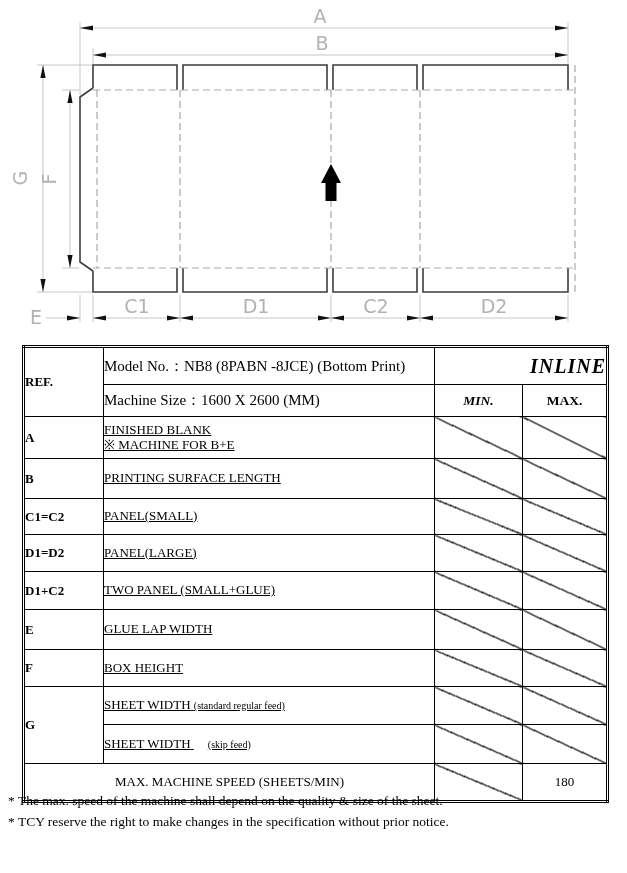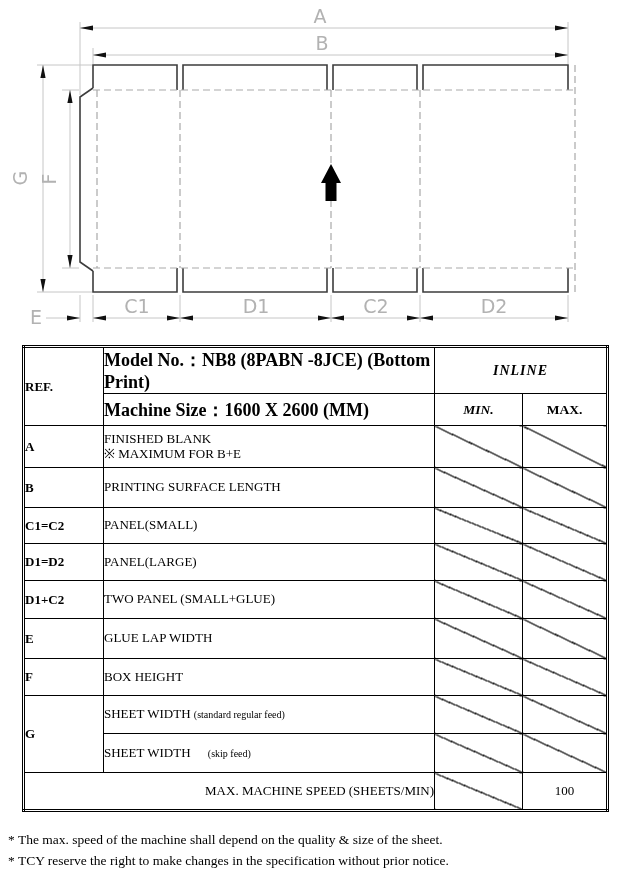--- a/index.html
+++ b/index.html
@@ -15,43 +15,43 @@
   }
   
   table.spec{
     position:absolute;left:22px;top:345px;width:584px;
     border-collapse:collapse;table-layout:fixed;
     border:3px double #000;
     font-size:13px;
   }
   table.spec td{border:1px solid #000;padding:0;overflow:hidden;}
   td.ref{width:80px;text-align:left;font-weight:bold;}
-  td.desc{width:331px;text-align:left;padding-left:5px;line-height:1.15;}
+  td.desc{width:331px;text-align:left;padding-left:5px;line-height:1.15;text-decoration:underline;}
   td.minc{width:88px;text-align:center;font-family:Liberation Serif, serif;}
   td.maxc{width:85px;text-align:center;}
-  td.hdr-left{font-weight:bold;font-size:18px;padding-left:5px;}
-  td.inline-hdr{font-weight:bold;font-style:italic;font-size:14px;text-align:center;letter-spacing:1px;}
+  td.hdr-left{font-weight:normal;font-size:15px;padding-left:5px;}
+  td.inline-hdr{font-weight:bold;font-style:italic;font-size:20px;text-align:right;letter-spacing:1px;}
   td.minmax-hdr{font-weight:bold;font-size:13.5px;text-align:center;}
   .ital{font-style:italic;}
   td.slash{
     background-image:linear-gradient(to top right,
       transparent calc(50% - 0.7px),
       #222 calc(50% - 0.7px),
       #222 calc(50% + 0.7px),
       transparent calc(50% + 0.7px));
   }
   .small-note{font-size:10px;}
   .note-gap{margin-left:14px;}
-  td.speed-label{text-align:right;font-family:Liberation Serif, serif;}
+  td.speed-label{text-align:center;font-family:Liberation Serif, serif;}
   
   tr.h38{height:38px;} tr.h32{height:32px;margin-top:40px;} tr.h42{height:42px;} tr.h40{height:40px;}
   tr.h36{height:36px;} tr.h37{height:37px;} tr.h39{height:39px;}
   
   .footnotes{
-    position:absolute;left:8px;top:829px;width:610px;
+    position:absolute;left:8px;top:790px;width:610px;
     font-size:13.5px;line-height:21px;
   }
 </style>
 </head>
 <body>
 
 <div class="stage">
 
   <svg class="diagram" width="627" height="343" viewBox="0 0 627 343">
 
@@ -151,21 +151,21 @@
       <tr class="h32">
         <td class="hdr-left">Machine Size：1600 X 2600 (MM)</td>
         <td class="minmax-hdr ital minc">MIN.</td>
         <td class="minmax-hdr maxc">MAX.</td>
       </tr>
 
       <tr class="h42">
         <td class="ref">A</td>
         <td class="desc">
           <div>FINISHED BLANK</div>
-          <div>※ MAXIMUM FOR B+E</div>
+          <div>※ MACHINE FOR B+E</div>
         </td>
         <td class="minc slash"></td>
         <td class="maxc slash"></td>
       </tr>
 
       <tr class="h40">
         <td class="ref">B</td>
         <td class="desc">PRINTING SURFACE LENGTH</td>
         <td class="minc slash"></td>
         <td class="maxc slash"></td>
@@ -221,21 +221,21 @@
           <span>SHEET WIDTH</span>
           <span class="small-note note-gap">(skip feed)</span>
         </td>
         <td class="minc slash"></td>
         <td class="maxc slash"></td>
       </tr>
 
       <tr class="h38">
         <td class="speed-label" colspan="2">MAX. MACHINE SPEED (SHEETS/MIN)</td>
         <td class="minc slash"></td>
-        <td class="maxc">100</td>
+        <td class="maxc">180</td>
       </tr>
     </tbody>
   </table>
 
   <div class="footnotes">
     <div>* The max. speed of the machine shall depend on the quality &amp; size of the sheet.</div>
     <div>* TCY reserve the right to make changes in the specification without prior notice.</div>
   </div>
 
 </div>

